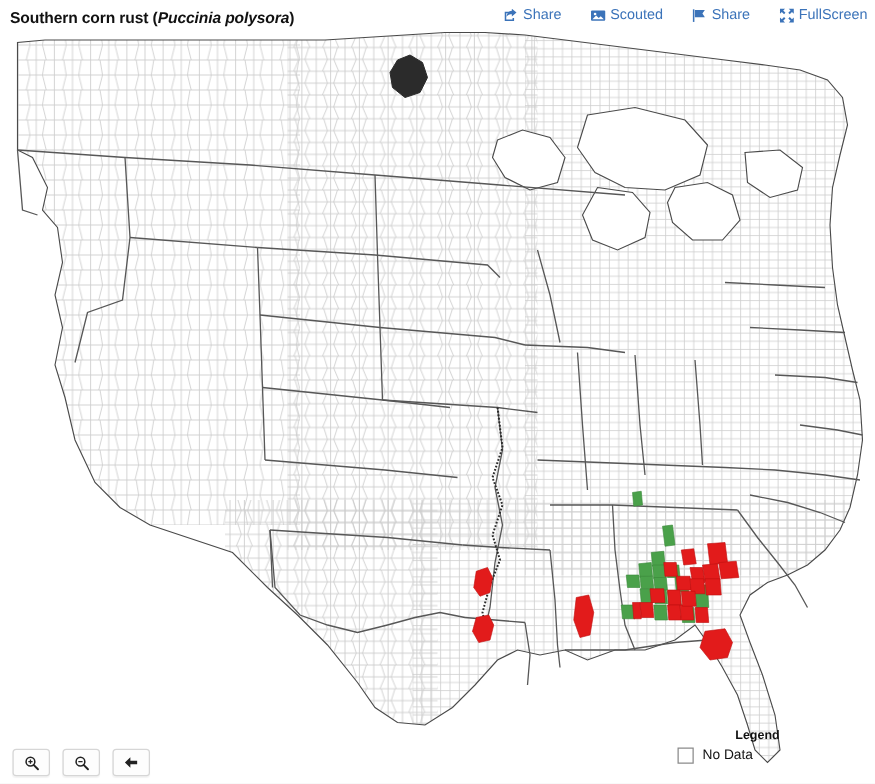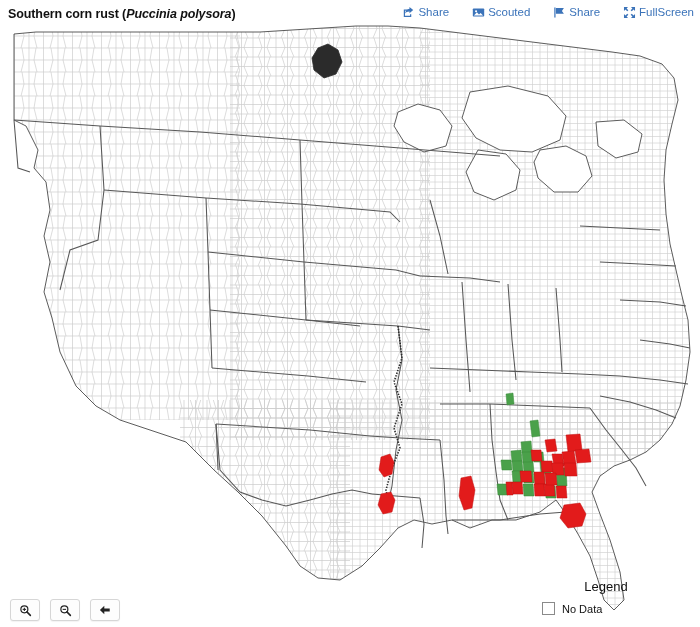--- a/index.html
+++ b/index.html
@@ -67,30 +67,30 @@
   .tool-btn svg{ display:block; }
 
   
   #legend{
     position:absolute;
     right:8px; bottom:10px;
     width:150px;
     z-index:40;
   }
   #legend-title{
-    font-size:13px;
-    font-weight:normal;
+    font-size:10px;
+    font-weight:bold;
     color:#111;
     text-align:center;
     margin:0 0 4px 0;
     padding-right:22px;
   }
   .legend-row{
     display:flex;
-    align-items:flex-end;
+    align-items:flex-start;
     gap:7px;
     height:17px;
     margin-bottom:2px;
   }
   .legend-swatch{
     width:13px; height:13px;
     border:1px solid #8a8a8a;
     box-sizing:border-box;
     flex:0 0 auto;
   }

